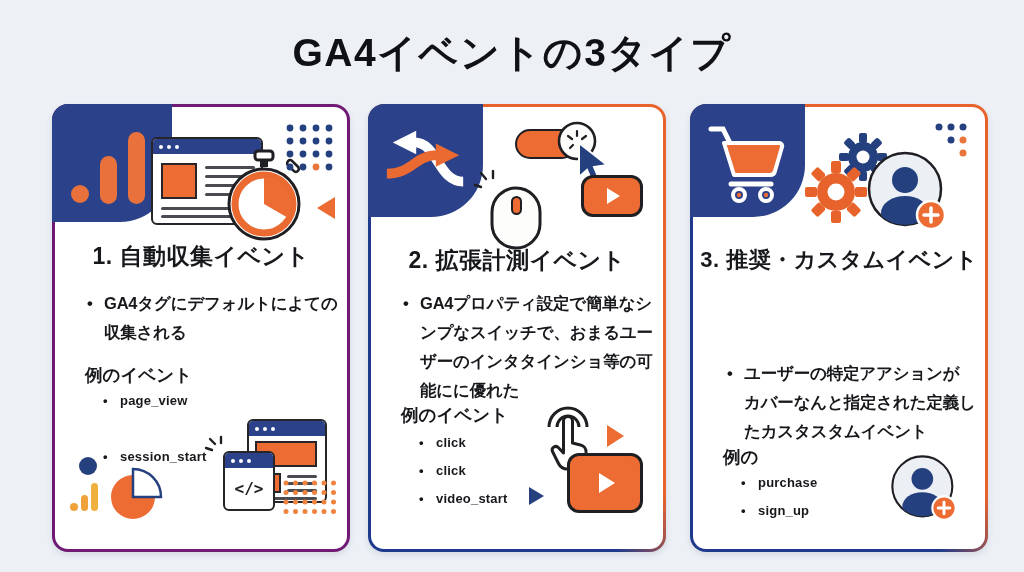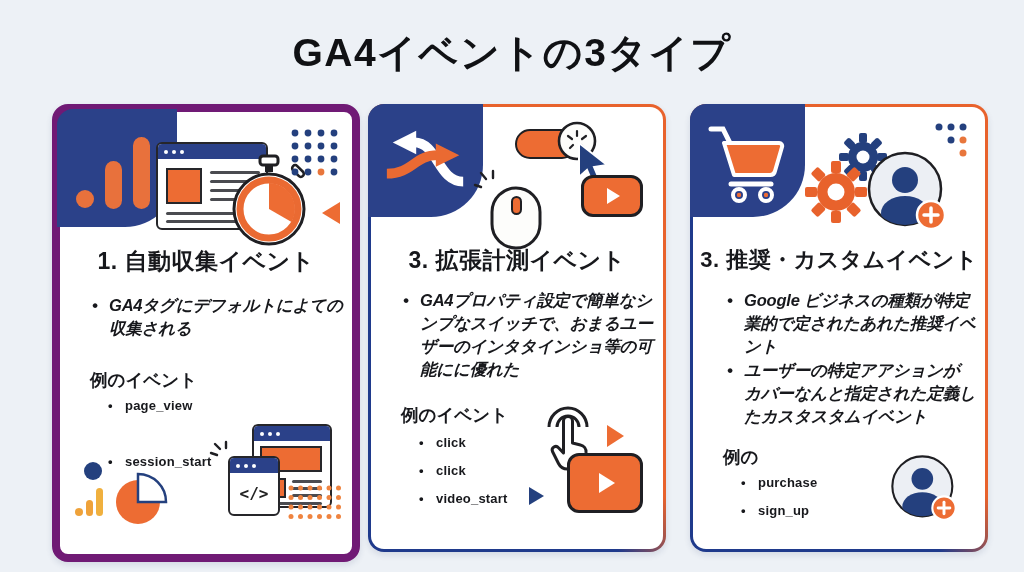--- a/index.html
+++ b/index.html
@@ -18,21 +18,21 @@
     text-align:center;font-size:39px;font-weight:800;
     color:#101114;letter-spacing:1.5px;
   }
 
   
   .card{
     position:absolute;top:104px;width:292px;height:442px;
     background:#fff;border-radius:16px;
     box-shadow:0 3px 6px rgba(30,50,100,.12);
   }
-  .card.solid{border:8px solid #701a75;}
+  .card.solid{border:3px solid #701a75;}
   .card.grad{
     border:3px solid transparent;
     background:
       linear-gradient(#fff,#fff) padding-box,
       linear-gradient(to top right,#1f3a8c 42%,#e8622c 56%) border-box;
   }
   #card1{left:52px;}
   #card2{left:368px;}
   #card3{left:690px;}
 
@@ -47,22 +47,22 @@
 
   .abs{position:absolute;}
 
   .ctitle{
     position:absolute;left:0;width:100%;text-align:center;
     font-size:23px;font-weight:800;letter-spacing:0.5px;white-space:nowrap;
   }
 
   .bullet{
     position:absolute;
-    font-size:16.5px;font-weight:700;line-height:23px;
-    padding-left:17px;letter-spacing:-0.2px;font-style:italic;
+    font-size:16.5px;font-weight:700;line-height:29px;
+    padding-left:17px;letter-spacing:-0.2px;
   }
   .bullet::before{
     content:"•";position:absolute;left:0;top:0;
     font-weight:800;
   }
   .ex-label{
     position:absolute;font-size:17.5px;font-weight:800;
   }
   .ex-item{
     position:absolute;font-size:13px;font-weight:700;
@@ -268,21 +268,21 @@
         <line x1="8" y1="4" x2="13" y2="10"></line>
         <line x1="20" y1="2" x2="20" y2="9"></line>
       </g>
     </svg>
     <svg class="abs" style="left:118px;top:78px;" width="54" height="66" viewBox="0 0 54 66">
       <rect x="3" y="3" width="48" height="60" rx="24" fill="#fdfdfb" stroke="#1f1f23" stroke-width="3"></rect>
       <rect x="23" y="12" width="9" height="17" rx="4.5" fill="#ed6c33" stroke="#1f1f23" stroke-width="2"></rect>
     </svg>
     <div class="play small abs" style="left:210px;top:68px;width:62px;height:42px;"></div>
 
-    <div class="ctitle" style="top:138px;">3. 拡張計測イベント</div>
+    <div class="ctitle" style="top:138px;">2. 拡張計測イベント</div>
     <div class="bullet" style="left:32px;top:182px;width:236px;">GA4プロパティ設定で簡単なシンプなスイッチで、おまるユーザーのインタタインショ等の可能にに優れた</div>
     <div class="ex-label" style="left:30px;top:296px;">例のイベント</div>
     <div class="ex-item" style="left:48px;top:328px;">click</div>
     <div class="ex-item" style="left:48px;top:356px;">click</div>
     <div class="ex-item" style="left:48px;top:384px;">video_start</div>
 
     <svg class="abs" style="left:164px;top:292px;" width="66" height="76" viewBox="0 0 66 76">
       <path d="M14,28 a19,19 0 0 1 38,0" fill="none" stroke="#1f1f23" stroke-width="3"></path>
       <path d="M22,28 a11,11 0 0 1 22,0" fill="none" stroke="#1f1f23" stroke-width="3"></path>
       <path d="M28.5,50 V22 a4.5,4.5 0 0 1 9,0 v22 l8,2 a7,7 0 0 1 5.5,7.5 l-1.5,9 a9,9 0 0 1 -9,7.5 h-8 a10,10 0 0 1 -9,-5.5 l-6,-12 a3.6,3.6 0 0 1 6,-3.8 l5,5.3 z" fill="#fff" stroke="#1f1f23" stroke-width="3" stroke-linejoin="round"></path>
@@ -351,21 +351,20 @@
     <svg class="abs" style="left:240px;top:14px;" width="38" height="42" viewBox="0 0 38 42">
       <circle cx="6" cy="6" r="3.5" fill="#24407e"></circle>
       <circle cx="18" cy="6" r="3.5" fill="#24407e"></circle>
       <circle cx="30" cy="6" r="3.5" fill="#24407e"></circle>
       <circle cx="18" cy="19" r="3.5" fill="#24407e"></circle>
       <circle cx="30" cy="19" r="3.5" fill="#e8763c"></circle>
       <circle cx="30" cy="32" r="3.5" fill="#e8763c"></circle>
     </svg>
 
     <div class="ctitle" style="top:138px;font-size:22px;">3. 推奨・カスタムイベント</div>
-    <div class="bullet" style="left:34px;top:182px;width:232px;">Google ビジネスの種類が特定業的で定されたあれた推奨イベント</div>
     <div class="bullet" style="left:34px;top:252px;width:232px;">ユーザーの特定アアションがカバーなんと指定された定義したカスタスタムイベント</div>
     <div class="ex-label" style="left:30px;top:338px;">例の</div>
     <div class="ex-item" style="left:48px;top:368px;">purchase</div>
     <div class="ex-item" style="left:48px;top:396px;">sign_up</div>
 
     <svg class="abs" style="left:196px;top:346px;" width="70" height="70" viewBox="0 0 84 84">
       <defs>
           <clipPath id="avclip2">
             <circle cx="40" cy="40" r="36"></circle>
           </clipPath>

